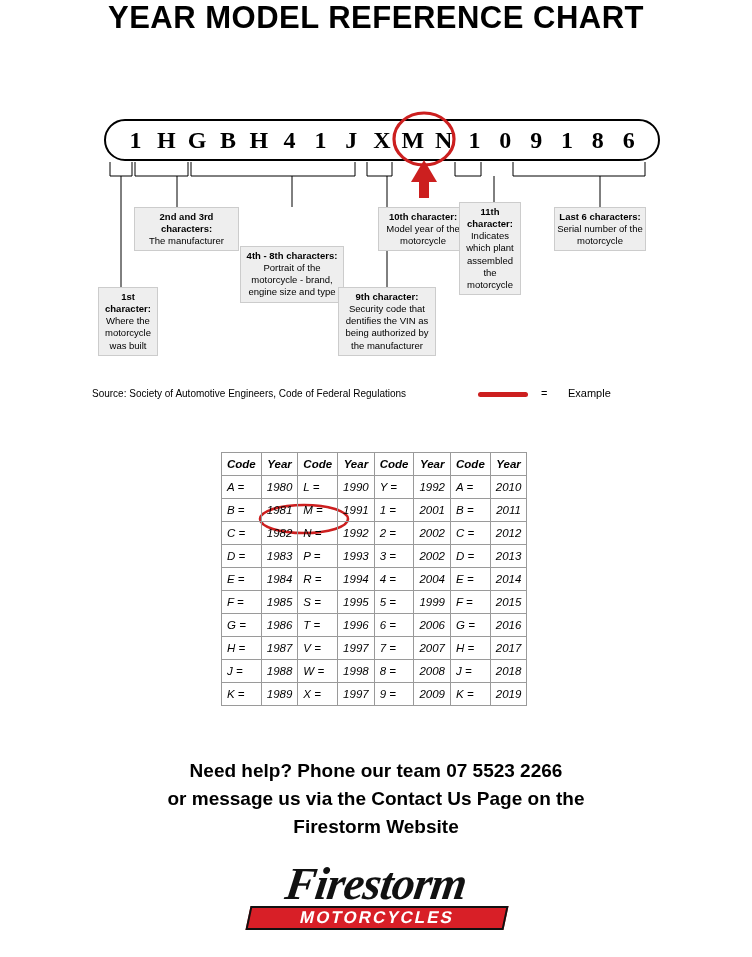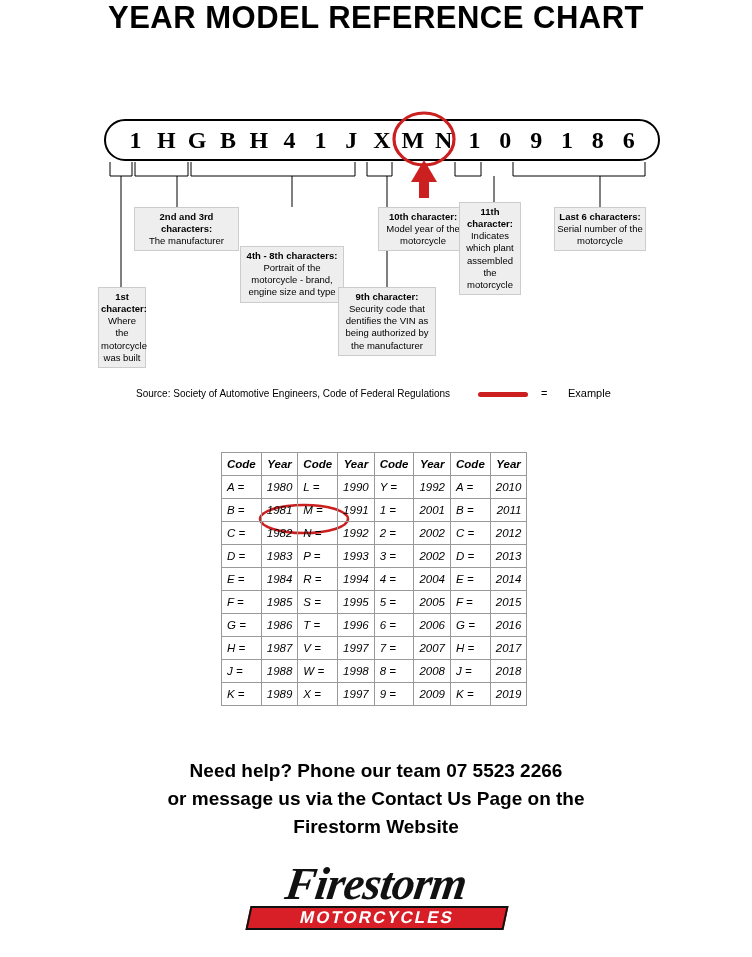--- a/index.html
+++ b/index.html
@@ -66,36 +66,35 @@
     background: #eeeeee;
     border: 1px solid #cccccc;
     text-align: center;
     font-size: 9.5px;
     line-height: 1.28;
     color: #000;
     padding: 3px 2px;
   }
   .callout b { font-weight: bold; }
 
-  #c-1st    { left: 98px;  top: 287px; width: 48px; }
+  #c-1st    { left: 98px;  top: 287px; width: 60px; }
   #c-23     { left: 134px; top: 207px; width: 105px; }
   #c-48     { left: 240px; top: 207px; width: 104px; margin-top: 39px; }
   #c-9      { left: 338px; top: 287px; width: 98px; }
   #c-10     { left: 378px; top: 207px; width: 90px; text-align: center; }
   #c-11     { left: 459px; top: 202px; width: 62px; }
   #c-last6  { left: 554px; top: 207px; width: 92px; }
 
   
   .source {
     position: absolute;
     left: 92px;
     top: 388px;
     font-size: 10px;
     color: #000;
-    margin-left: 44px;
   }
   .legend-equals {
     position: absolute;
     left: 541px;
     top: 387px;
     font-size: 11px;
     color: #000;
   }
   .legend-text {
     position: absolute;
@@ -125,21 +124,21 @@
     text-align: left;
     white-space: nowrap;
     font-weight: normal;
   }
   table.year-table th {
     font-weight: bold;
     font-size: 11.5px;
     text-align: center;
   }
   table.year-table td.code { width: 38px; }
-  table.year-table td.year { width: 32px; text-align: right; }
+  table.year-table td.year { width: 32px; text-align: center; }
 
   
   .helptext {
     position: absolute;
     left: 0;
     top: 757px;
     width: 752px;
     text-align: center;
     font-size: 19px;
     font-weight: bold;
@@ -359,21 +358,21 @@
         <td class="year">2004</td>
         <td class="code">E =</td>
         <td class="year">2014</td>
       </tr>
       <tr>
         <td class="code">F =</td>
         <td class="year">1985</td>
         <td class="code">S =</td>
         <td class="year">1995</td>
         <td class="code">5 =</td>
-        <td class="year">2005</td>
+        <td class="year">1999</td>
         <td class="code">F =</td>
         <td class="year">2015</td>
       </tr>
       <tr>
         <td class="code">G =</td>
         <td class="year">1986</td>
         <td class="code">T =</td>
         <td class="year">1996</td>
         <td class="code">6 =</td>
         <td class="year">2006</td>

